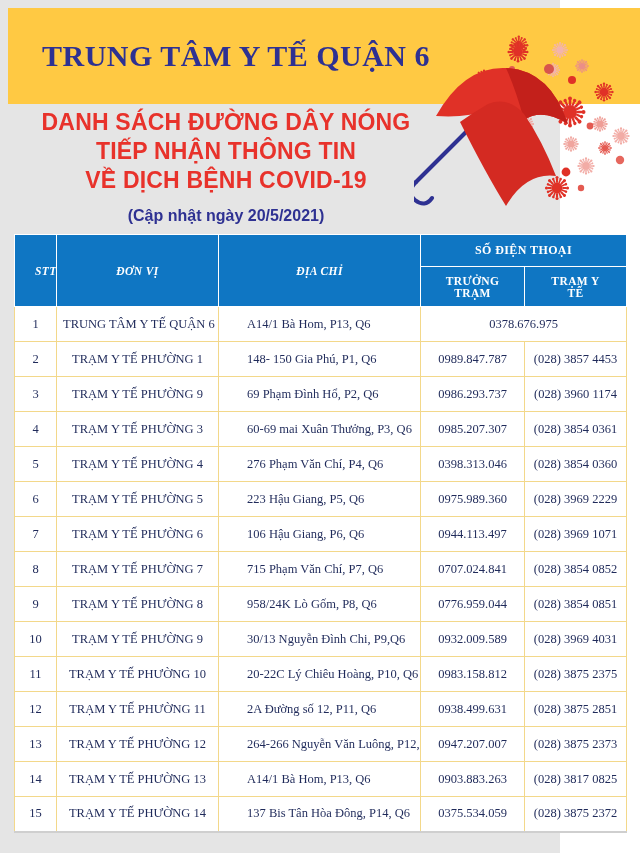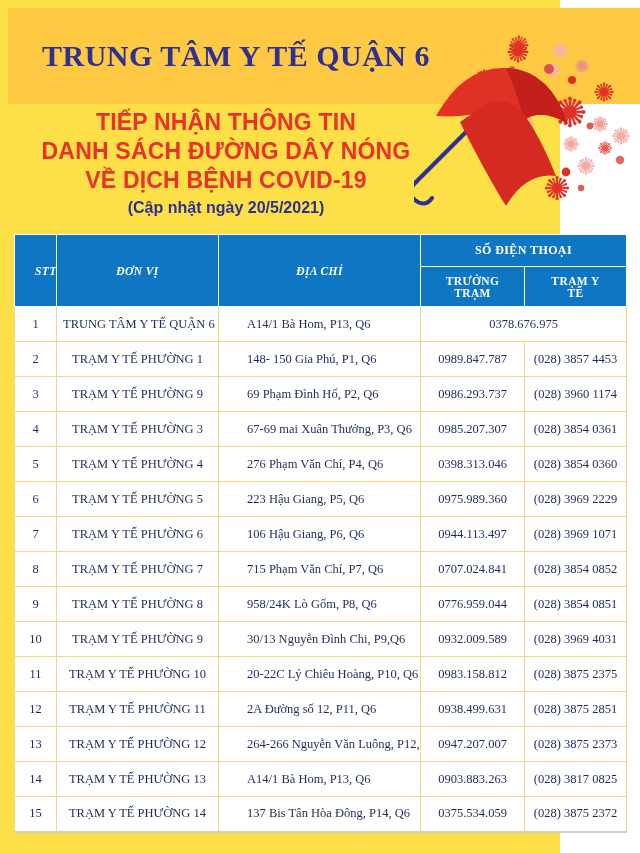--- a/index.html
+++ b/index.html
@@ -6,21 +6,21 @@
   html, body {
     margin: 0; padding: 0;
     width: 640px; height: 853px;
     background: #ffffff;
     font-family: "Liberation Serif", serif;
     overflow: hidden;
   }
   #page {
     position: relative;
     width: 560px; height: 853px;
-    background: #fde047;
+    background: #e5e5e5;
   }
 
   
   .banner {
     position: absolute;
     left: 8px; top: 8px;
     width: 632px; height: 96px;
     background: #ffc943;
     overflow: hidden;
   }
@@ -48,21 +48,21 @@
   .heading-line {
     font-family: "Liberation Sans", sans-serif;
     font-weight: bold;
     font-size: 23px;
     line-height: 29px;
     color: #e8322b;
     letter-spacing: 0.2px;
     white-space: nowrap;
   }
   .update-line {
-    margin-top: 4px;
+    margin-top: 12px;
     font-family: "Liberation Sans", sans-serif;
     font-weight: bold;
     font-size: 16px;
     color: #2e3192;
     white-space: nowrap;
   }
 
   
   .artwork {
     position: absolute;
@@ -125,22 +125,22 @@
 </head>
 <body>
 
 <div id="page">
 
   <div class="banner">
     <div class="banner-title">TRUNG TÂM Y TẾ QUẬN 6</div>
   </div>
 
   <div class="heading-block">
+    <div class="heading-line">DANH SÁCH ĐƯỜNG DÂY NÓNG</div>
     <div class="heading-line">TIẾP NHẬN THÔNG TIN</div>
-    <div class="heading-line">DANH SÁCH ĐƯỜNG DÂY NÓNG</div>
     <div class="heading-line">VỀ DỊCH BỆNH COVID-19</div>
     <div class="update-line">(Cập nhật ngày 20/5/2021)</div>
   </div>
 
   <svg class="artwork" viewBox="0 0 226 222">
     <defs>
       <g id="virus-glyph">
         <circle cx="0" cy="0" r="7"></circle>
         <g>
           <rect x="-1.3" y="-12.5" width="2.6" height="6" rx="1.3"></rect>
@@ -286,21 +286,21 @@
           <tr>
             <td class="stt">3</td>
             <td class="unit">TRẠM Y TẾ PHƯỜNG 9</td>
             <td class="addr">69 Phạm Đình Hổ, P2, Q6</td>
             <td class="phone">0986.293.737</td>
             <td class="phone">(028) 3960 1174</td>
           </tr>
           <tr>
             <td class="stt">4</td>
             <td class="unit">TRẠM Y TẾ PHƯỜNG 3</td>
-            <td class="addr">67-69 mai Xuân Thưởng, P3, Q6</td>
+            <td class="addr">60-69 mai Xuân Thưởng, P3, Q6</td>
             <td class="phone">0985.207.307</td>
             <td class="phone">(028) 3854 0361</td>
           </tr>
           <tr>
             <td class="stt">5</td>
             <td class="unit">TRẠM Y TẾ PHƯỜNG 4</td>
             <td class="addr">276 Phạm Văn Chí, P4, Q6</td>
             <td class="phone">0398.313.046</td>
             <td class="phone">(028) 3854 0360</td>
           </tr>

